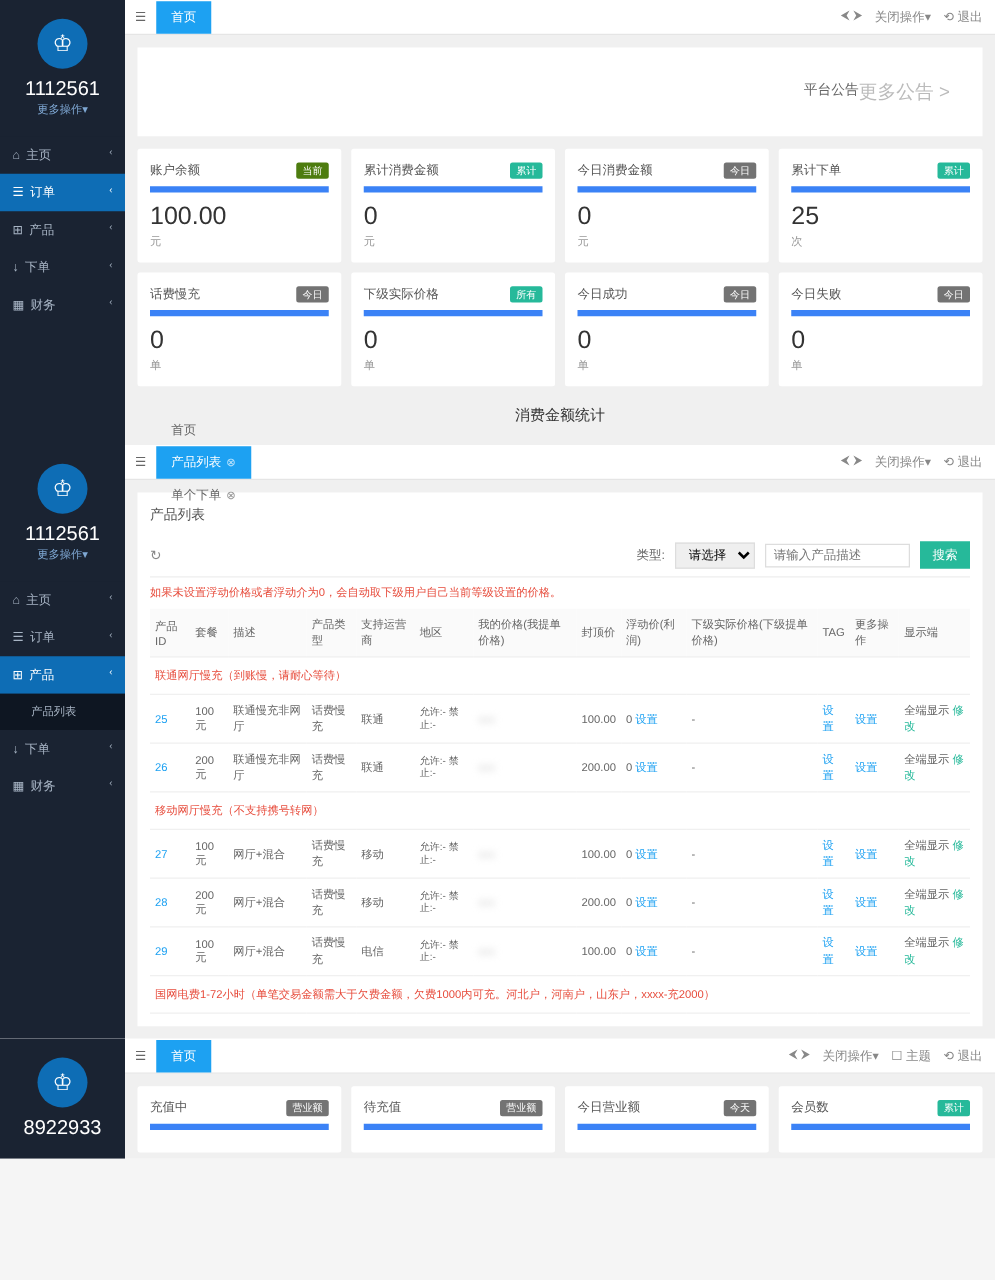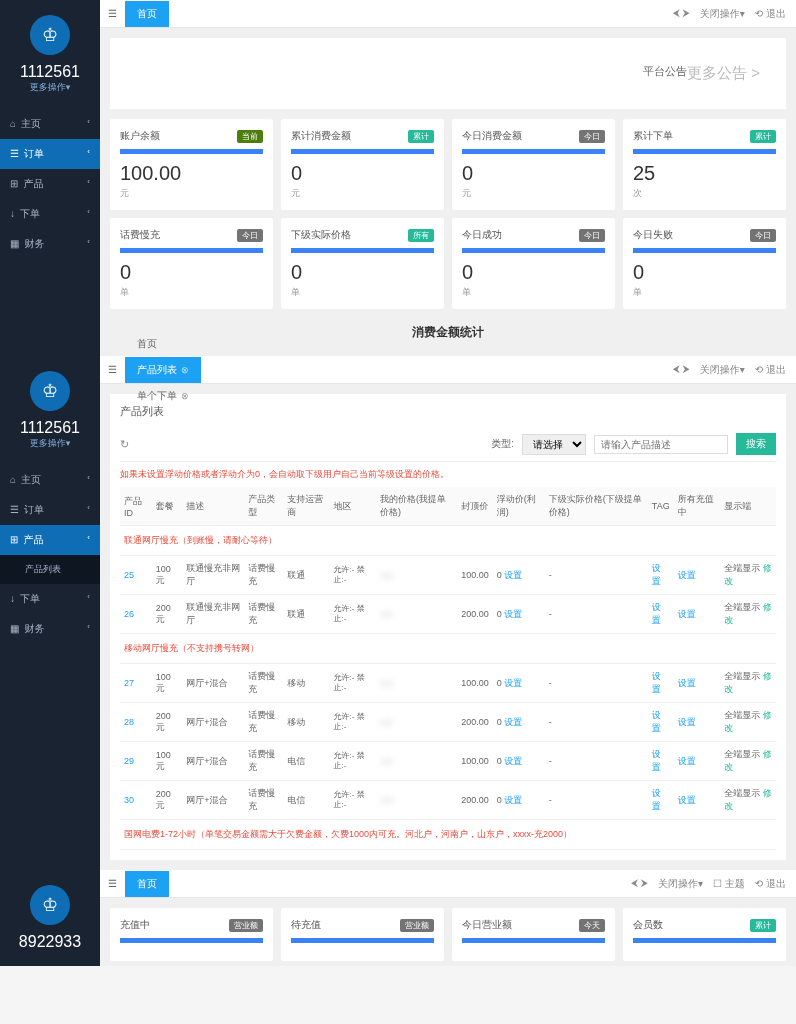--- a/index.html
+++ b/index.html
@@ -26,29 +26,29 @@
 .notice{background:#fff;margin:10px;padding:26px;display:flex;justify-content:flex-end}
 .notice .more{color:#bbb;font-size:15px}
 .cards{display:grid;grid-template-columns:repeat(4,1fr);gap:8px;padding:0 10px}
 .card{background:#fff;padding:10px;border-radius:2px}
 .card-h{display:flex;justify-content:space-between;align-items:center;margin-bottom:8px;border-bottom:5px solid #3b82f6;padding-bottom:6px}
 .card-h .t{font-size:10px;color:#555}
 .badge{font-size:8px;padding:1px 5px;border-radius:2px;color:#fff}
 .b-blue{background:#4d7c0f}.b-green{background:#26b99a}.b-red{background:#737373}
 .card .val{font-size:20px;color:#333;margin-bottom:2px}
 .card .unit{font-size:9px;color:#999}
-.section-title{text-align:center;padding:15px;font-size:12px;color:#333;font-weight:bold}
+.section-title{text-align:center;padding:15px;font-size:12px;color:#333;font-weight:normal}
 .content-box{background:#fff;margin:10px;padding:10px}
 .box-title{font-size:11px;color:#555;padding-bottom:8px}
 .toolbar{display:flex;align-items:center;gap:8px;padding:6px 0;border-bottom:1px solid #eee}
 .toolbar .refresh{cursor:pointer;color:#888}
 .toolbar .sp{flex:1}
 .toolbar label{font-size:10px;color:#666}
 .toolbar select,.toolbar input{font-size:10px;padding:3px 6px;border:1px solid #ddd}
-.toolbar input{width:134px}
+.toolbar input{width:116px}
 .btn-search{background:#26b99a;color:#fff;border:none;padding:4px 10px;font-size:10px;cursor:pointer}
 .tip{color:#e74c3c;font-size:9px;padding:6px 0}
 table{width:100%;border-collapse:collapse;font-size:9px}
 th,td{padding:6px 4px;text-align:left;border-bottom:1px solid #f0f0f0}
 th{background:#fafafa;color:#666;font-weight:normal}
 .group-row td{color:#e74c3c;font-size:9px;padding:8px 4px}
 .link{color:#1da1f2;cursor:pointer}
 .link-g{color:#26b99a;cursor:pointer}
 .small{font-size:8px;line-height:1.3}
 .blur{filter:blur(3px);color:#ccc}
@@ -237,21 +237,21 @@
                 <th>套餐</th>
                 <th>描述</th>
                 <th>产品类型</th>
                 <th>支持运营商</th>
                 <th>地区</th>
                 <th>我的价格(我提单价格)</th>
                 <th>封顶价</th>
                 <th>浮动价(利润)</th>
                 <th>下级实际价格(下级提单价格)</th>
                 <th>TAG</th>
-                <th>所有充值中</th>
+                <th>更多操作</th>
                 <th>显示端</th>
               </tr>
             </thead>
         <tbody id="tbody2">
               <tr class="group-row">
                 <td colspan="13">联通网厅慢充（到账慢，请耐心等待）</td>
               </tr>
               <tr>
                 <td class="link">25</td>
     <td>100元</td>
@@ -317,35 +317,20 @@
               </tr>
               <tr>
                 <td class="link">29</td>
     <td>100元</td>
     <td>网厅+混合</td>
     <td>话费慢充</td>
     <td>电信</td>
     <td class="small">允许:- 禁止:-</td>
     <td class="blur">xxx</td>
     <td>100.00</td>
-    <td>0 <span class="link">设置</span></td>
-    <td>-</td>
-    <td><span class="link">设置</span></td>
-    <td><span class="link">设置</span></td>
-    <td>全端显示 <span class="link-g">修改</span></td>
-              </tr>
-              <tr>
-                <td class="link">30</td>
-    <td>200元</td>
-    <td>网厅+混合</td>
-    <td>话费慢充</td>
-    <td>电信</td>
-    <td class="small">允许:- 禁止:-</td>
-    <td class="blur">xxx</td>
-    <td>200.00</td>
     <td>0 <span class="link">设置</span></td>
     <td>-</td>
     <td><span class="link">设置</span></td>
     <td><span class="link">设置</span></td>
     <td>全端显示 <span class="link-g">修改</span></td>
               </tr>
               <tr class="group-row">
                 <td colspan="13">国网电费1-72小时（单笔交易金额需大于欠费金额，欠费1000内可充。河北户，河南户，山东户，xxxx-充2000）</td>
               </tr>
             </tbody>

